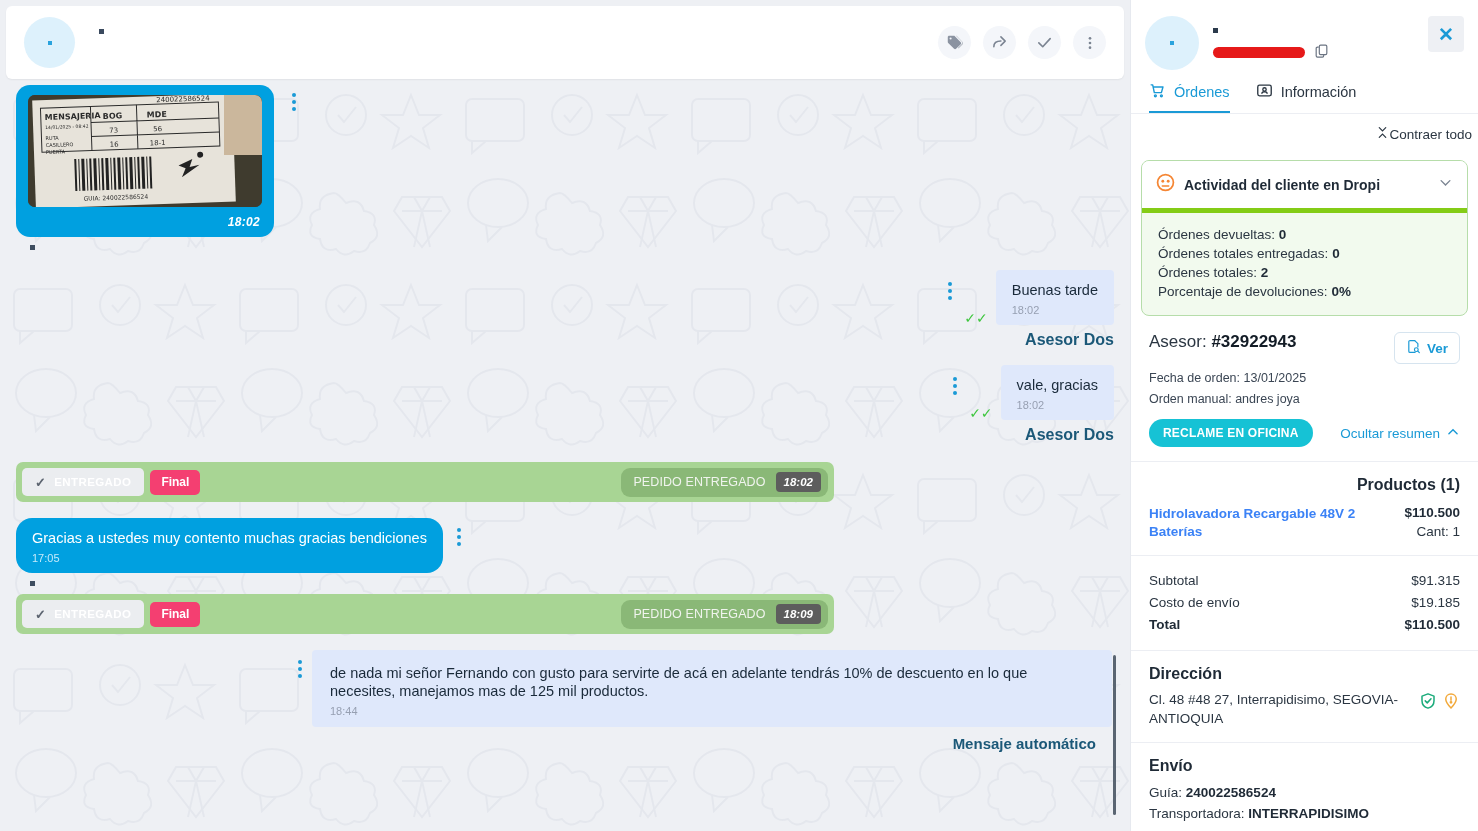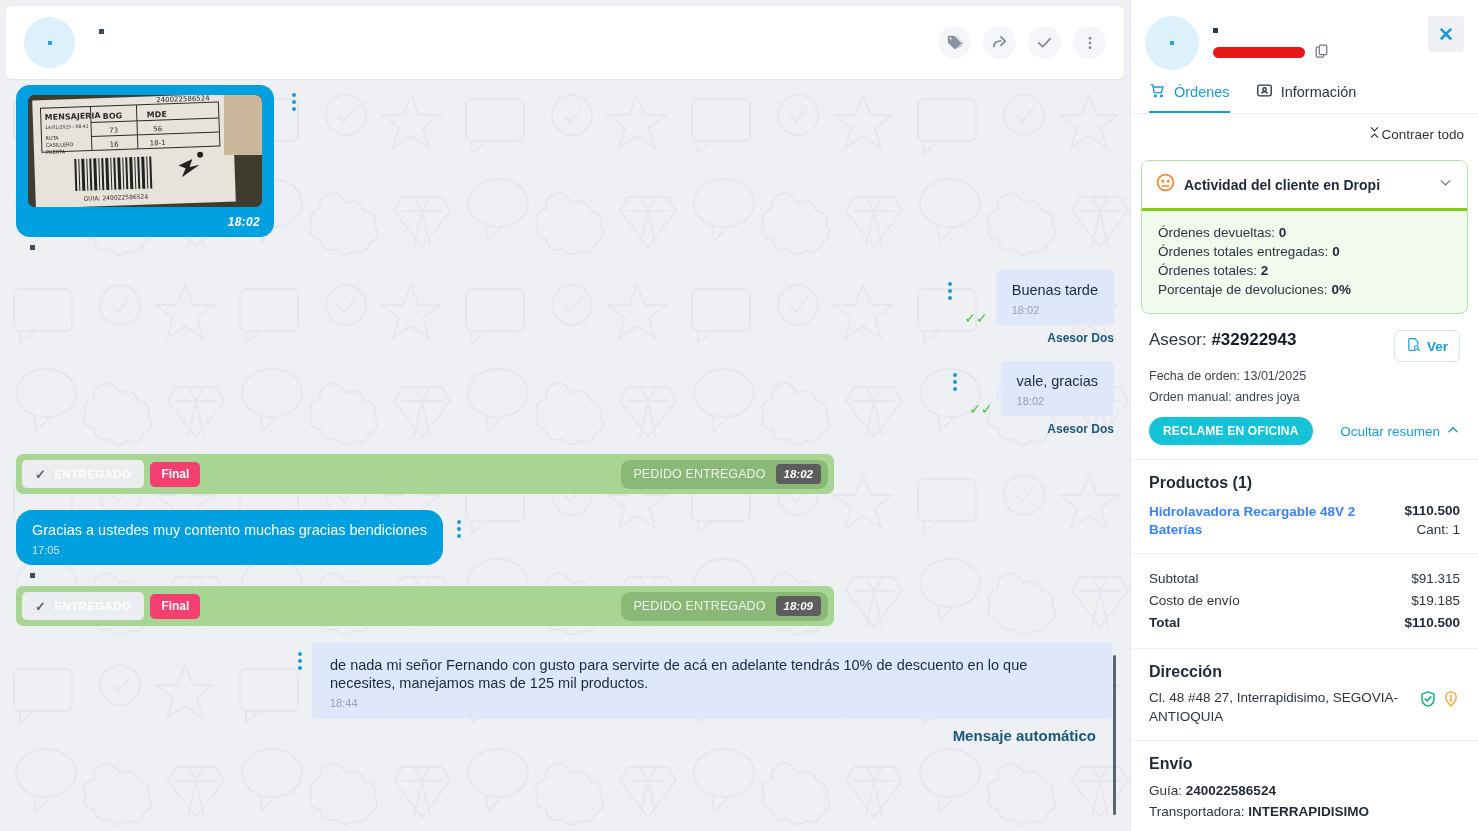--- a/index.html
+++ b/index.html
@@ -84,21 +84,21 @@
     border-radius: 4px; padding: 11px 16px 9px 16px; max-width: 800px;
     position: relative;
   }
   .bubble.blue { background: #00a0e0; color: #ffffff; border-bottom-left-radius: 14px; }
   .bubble.lav  { background: #dfe8fb; color: #1a2a3a; }
   .bubble .txt { font-size: 14.5px; line-height: 18px; }
   .bubble .tm  { font-size: 11px; margin-top: 5px; opacity: .85; }
   .bubble.blue .tm { color: #e8f7ff; }
   .bubble.lav  .tm { color: #8a93a5; }
 
-  .sender { text-align: right; font-size: 12px; font-weight: bold; color: #1b5878; margin-top: 6px; }
+  .sender { text-align: right; font-size: 16px; font-weight: bold; color: #1b5878; margin-top: 6px; }
   .ticks { color: #3ec63e; font-size: 14px; line-height: 1; }
 
   
   .status-bar {
     background: #a8d594; border-radius: 7px; height: 40px;
     display: flex; align-items: center; padding: 0 6px;
     position: relative;
   }
   .st-chip {
     background: #ebedf0; border-radius: 5px; height: 28px; display: flex; align-items: center;
@@ -143,29 +143,29 @@
     color: #1a9ad6; font-size: 19px; font-weight: bold; cursor: pointer; line-height: 1;
     display: flex; align-items: center; justify-content: center;
   }
 
   .p-tabs { display: flex; gap: 26px; padding: 12px 18px 0 18px; border-bottom: 1px solid #eceef3; }
   .p-tab { display: flex; align-items: center; gap: 8px; padding-bottom: 9px; cursor: pointer;
     font-size: 14.5px; color: #2b3642; border-bottom: 2px solid transparent; }
   .p-tab.active { color: #1a9ad6; border-bottom-color: #1a9ad6; }
 
   .p-collapse { display: flex; justify-content: flex-end; align-items: center; 
-    padding: 12px 14px; font-size: 13.5px; color: #2b3642; cursor: pointer; }
+    padding: 12px 6px; font-size: 13.5px; color: #2b3642; cursor: pointer; }
 
   .card-green {
     margin: 6px 10px 0 10px; border: 1px solid #b6ddaa; border-radius: 8px;
     background: #f2faee; overflow: hidden;
   }
   .card-green .cg-head {
     display: flex; align-items: center; gap: 9px; padding: 12px 14px;
-    background: #ffffff; border-bottom: 3px solid #84cc16; cursor: pointer;
+    background: #ffffff; border-bottom: 5px solid #84cc16; cursor: pointer;
   }
   .cg-title { font-size: 14px; font-weight: bold; color: #1f2a36; flex: 1; }
   .cg-body { padding: 12px 16px 14px 16px; }
   .cg-body .line { font-size: 13.5px; color: #2b3642; line-height: 19px; }
   .cg-body .line b { color: #1f2a36; }
 
   .sec { padding: 14px 18px; border-bottom: 1px solid #eceef3; }
   .ord-top { display: flex; align-items: flex-start; }
   .ord-title { font-size: 17px; color: #2b3642; }
   .ord-title b { color: #131c26; font-weight: bold; }
@@ -176,21 +176,21 @@
   }
   .ord-meta { font-size: 12.5px; color: #3b4654; margin-top: 7px; }
   .ord-actions { display: flex; align-items: center; margin-top: 13px; }
   .pill-reclame {
     background: #16c2d5; color: #fff; border: none; border-radius: 20px;
     padding: 7px 14px; font-size: 12px; font-weight: bold; letter-spacing: .2px; cursor: pointer;
   }
   .link-hide { margin-left: auto; display: flex; align-items: center; gap: 6px;
     color: #1a9ad6; font-size: 13.5px; cursor: pointer; }
 
-  .prod-h { font-size: 16px; font-weight: bold; color: #1f2a36; margin-bottom: 11px; }
+  .prod-h { font-size: 16px; font-weight: bold; color: #1f2a36; margin-bottom: 11px; text-align: right; }
   .prod-row { display: flex; gap: 14px; }
   .prod-name { font-size: 13.5px; font-weight: bold; color: #3b82f6; line-height: 18px; flex: 1; }
   .prod-right { text-align: right; flex: none; }
   .prod-price { font-size: 13.5px; font-weight: bold; color: #1f2a36; }
   .prod-qty { font-size: 13.5px; color: #2b3642; margin-top: 4px; }
 
   .tot-row { display: flex; justify-content: space-between; font-size: 13.5px; color: #2b3642; line-height: 22px; }
   .tot-row.bold { font-weight: bold; color: #1f2a36; }
 
   .sec-h { font-size: 16px; font-weight: bold; color: #1f2a36; margin-bottom: 7px; }

